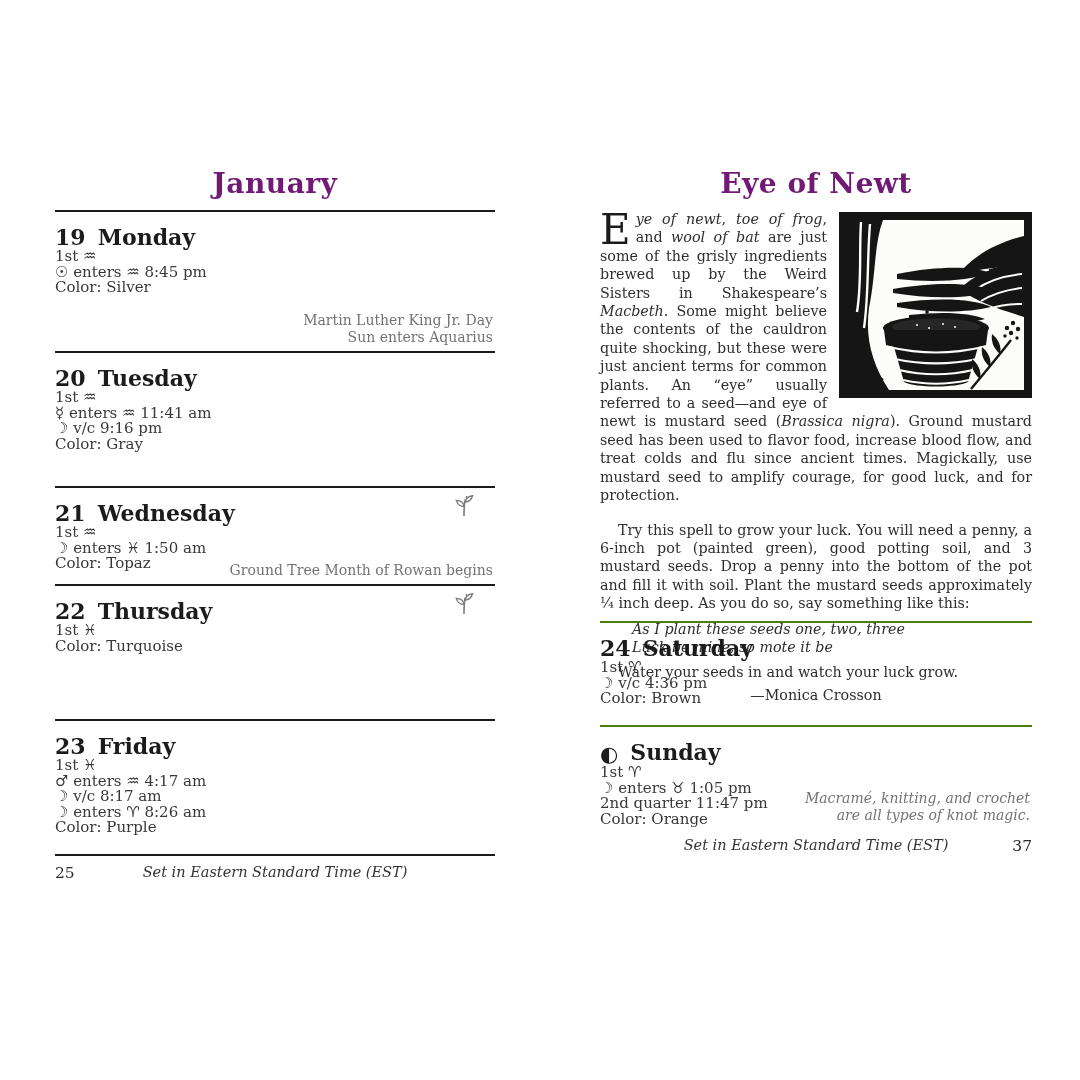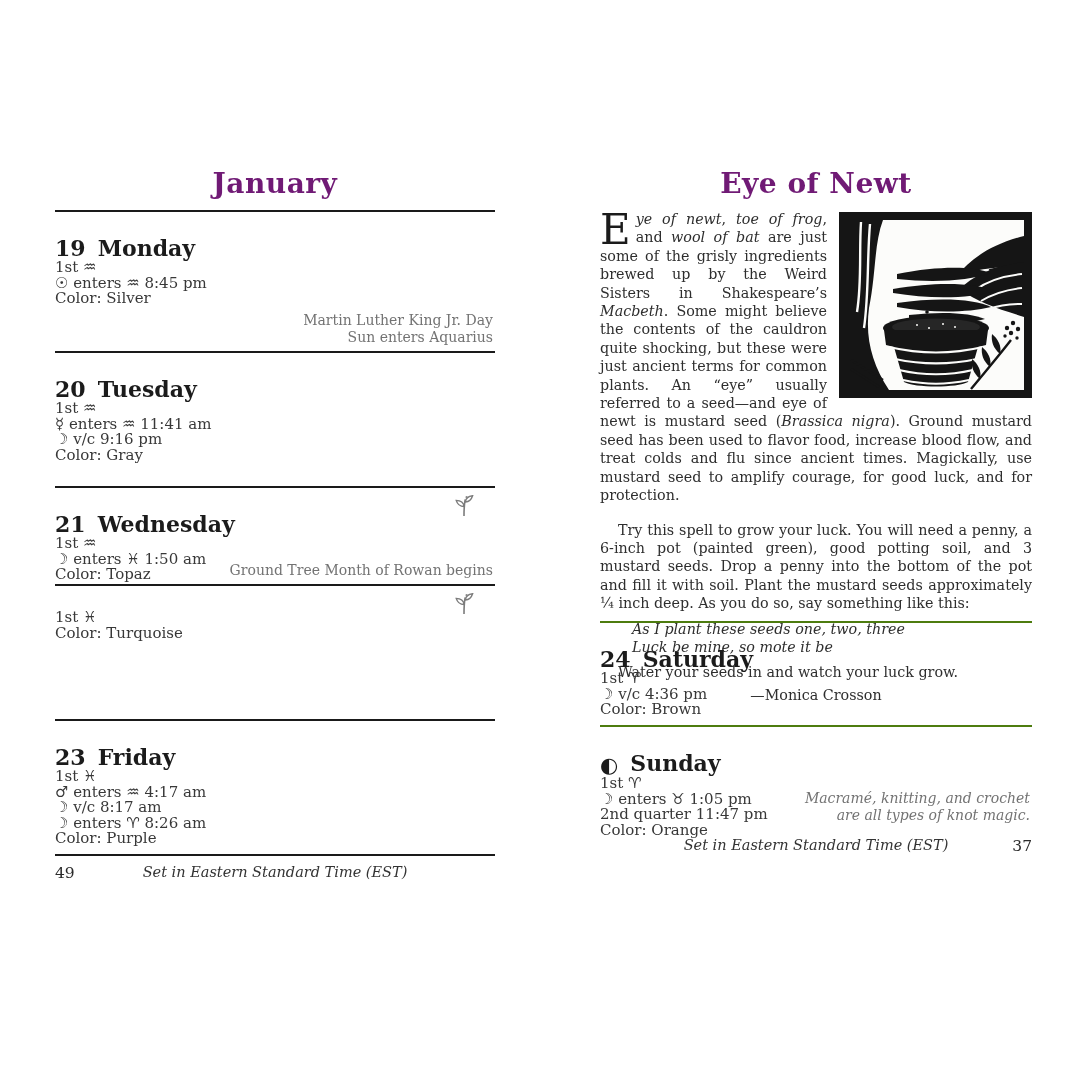--- a/index.html
+++ b/index.html
@@ -7,21 +7,21 @@
        font-family:"DejaVu Serif","DejaVu Sans",serif;color:#222;}
   .page{position:absolute;top:165px;}
   #left-page{left:55px;width:440px;}
   #right-page{left:600px;width:432px;}
 
   .page-title{height:45px;line-height:38px;text-align:center;
     font-size:28px;font-weight:bold;color:#701a75;letter-spacing:.5px;}
   #left-page .page-title{border-bottom:2px solid #1a1a1a;}
 
   .day-block{position:relative;height:135px;border-bottom:2px solid #1a1a1a;
-    padding-top:24px;box-sizing:border-box;}
+    padding-top:13px;box-sizing:border-box;}
   #left-days .day-block:first-child{height:141px;}
   #left-days .day-block:nth-child(3){height:98px;}
   #right-days .day-block{height:104px;border-top:2px solid #4d7c0f;border-bottom:none;}
 
   .day-heading{font-size:22px;font-weight:bold;color:#1b1b1b;line-height:24px;}
   .day-num{margin-right:12px;}
   .day-moon{font-family:"DejaVu Sans",sans-serif;font-size:21px;margin-right:12px;
     position:relative;top:1px;}
   .day-detail{font-size:15px;line-height:15.5px;color:#383838;}
   .day-notes{position:absolute;right:2px;bottom:5px;text-align:right;
@@ -79,40 +79,41 @@
           <div>Ground Tree Month of Rowan begins</div>
         </div>
         <svg class="sprout" width="22" height="24" viewBox="0 0 22 24">
     <path d="M11,22 C11,15 11.2,10 12.2,5.5" stroke="#7c7c7c" stroke-width="1.6" fill="none"></path>
     <path d="M11.2,12.5 C6.5,12.5 4.2,9.8 3.2,6.4 C8,6.6 10.6,8.8 11.2,12.5 Z" fill="none" stroke="#7c7c7c" stroke-width="1.4"></path>
     <path d="M12.4,8 C16.6,7.8 18.6,5 19.6,1.8 C14.8,2.2 12.8,4.4 12.4,8 Z" fill="none" stroke="#7c7c7c" stroke-width="1.4"></path>
     <circle cx="13.6" cy="3.2" r="1.1" fill="#8a8a8a"></circle>
   </svg>
       </div>
       <div class="day-block">
+        <div class="day-heading"><span class="day-num">22</span><span class="day-name">Thursday</span></div>
         <div class="day-detail">1st ♓</div>
         <div class="day-detail">Color: Turquoise</div>
         <svg class="sprout" width="22" height="24" viewBox="0 0 22 24">
     <path d="M11,22 C11,15 11.2,10 12.2,5.5" stroke="#7c7c7c" stroke-width="1.6" fill="none"></path>
     <path d="M11.2,12.5 C6.5,12.5 4.2,9.8 3.2,6.4 C8,6.6 10.6,8.8 11.2,12.5 Z" fill="none" stroke="#7c7c7c" stroke-width="1.4"></path>
     <path d="M12.4,8 C16.6,7.8 18.6,5 19.6,1.8 C14.8,2.2 12.8,4.4 12.4,8 Z" fill="none" stroke="#7c7c7c" stroke-width="1.4"></path>
     <circle cx="13.6" cy="3.2" r="1.1" fill="#8a8a8a"></circle>
   </svg>
       </div>
       <div class="day-block">
         <div class="day-heading"><span class="day-num">23</span><span class="day-name">Friday</span></div>
         <div class="day-detail">1st ♓</div>
         <div class="day-detail">♂ enters ♒ 4:17 am</div>
         <div class="day-detail">☽ v/c 8:17 am</div>
         <div class="day-detail">☽ enters ♈ 8:26 am</div>
         <div class="day-detail">Color: Purple</div>
       </div>
     </div>
   <div class="footer" style="border-top:0;">
-    <span class="pagenum left">49</span>
+    <span class="pagenum left">25</span>
     <span>Set in Eastern Standard Time (EST)</span>
   </div>
 </div>
 
 <div class="page" id="right-page">
   <div class="page-title">Eye of Newt</div>
 
   <div class="article-area">
     <div class="article">
       <div class="intro">

